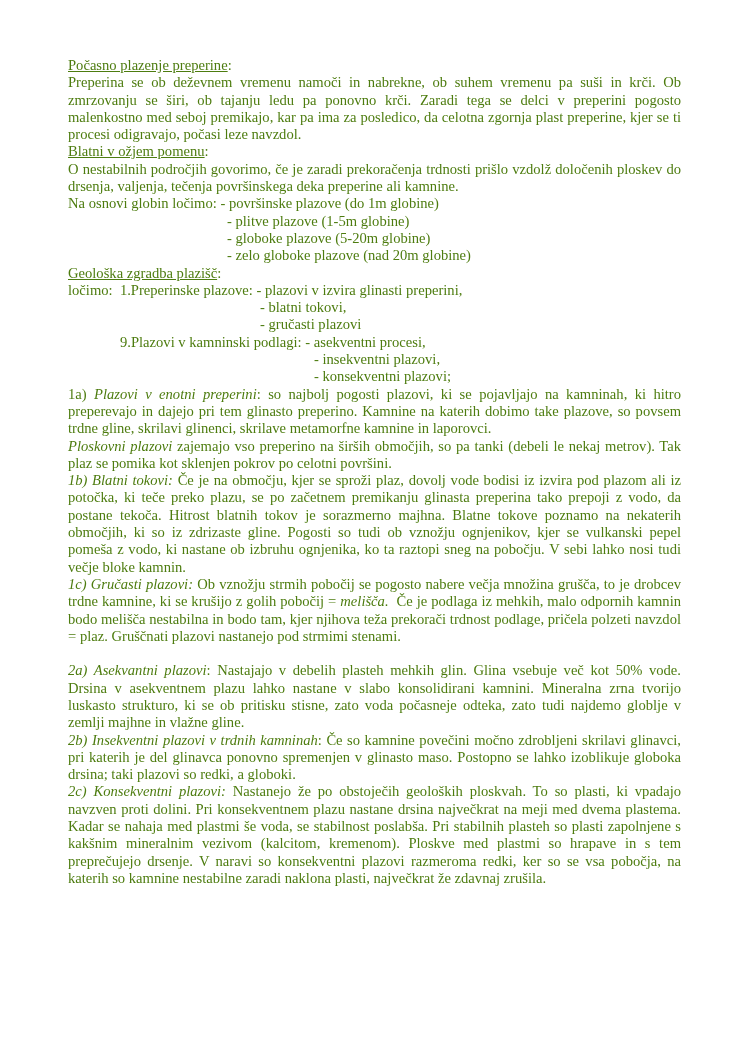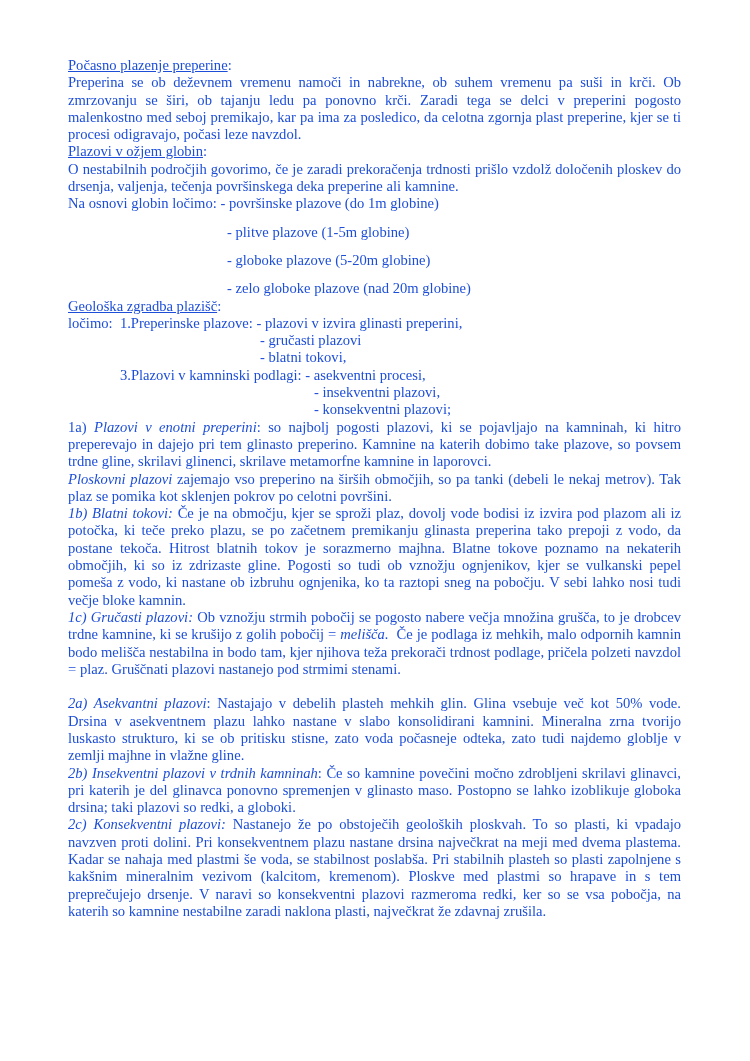--- a/index.html
+++ b/index.html
@@ -1,52 +1,52 @@
 <!DOCTYPE html>
 <html><head>
 <meta charset="utf-8">
 <style>
   html, body { margin: 0; padding: 0; background: #ffffff; }
   body { width: 750px; height: 1061px; position: relative; overflow: hidden; }
   .page {
     position: absolute; left: 68px; top: 57px; width: 613px;
     font-family: "Liberation Serif", "DejaVu Serif", serif;
-    font-size: 14.6px; line-height: 17.3px; color: #1d4ed8;
+    font-size: 14.6px; line-height: 17.3px; color: #4d7c0f;
   }
   .p { text-align: justify; margin: 0; }
   .u { text-decoration: underline; }
   .i { font-style: italic; }
   .row { white-space: pre; margin: 0; }
   .blank { height: 17.3px; }
-  .ind1 { padding-left: 159px; margin-top: 11px; }
+  .ind1 { padding-left: 159px; }
   .ind-a { padding-left: 192px; }
   .ind-b { padding-left: 246px; }
   .ind-c { padding-left: 52px; }
   .ind-d { padding-left: 56px; }
 </style>
 </head>
 <body>
 
 <div class="page">
 
   <p class="row"><span class="u">Počasno plazenje preperine</span><span>:</span></p>
   <p class="p">Preperina se ob deževnem vremenu namoči in nabrekne, ob suhem vremenu pa suši in krči. Ob zmrzovanju se širi, ob tajanju ledu pa ponovno krči. Zaradi tega se delci v preperini pogosto malenkostno med seboj premikajo, kar pa ima za posledico, da celotna zgornja plast preperine, kjer se ti procesi odigravajo, počasi leze navzdol.</p>
 
-  <p class="row"><span class="u">Plazovi v ožjem globin</span><span>:</span></p>
+  <p class="row"><span class="u">Blatni v ožjem pomenu</span><span>:</span></p>
   <p class="p">O nestabilnih področjih govorimo, če je zaradi prekoračenja trdnosti prišlo vzdolž določenih ploskev do drsenja, valjenja, tečenja površinskega deka preperine ali kamnine.</p>
   <p class="row"><span>Na osnovi globin ločimo: </span><span>- površinske plazove (do 1m globine)</span></p>
   <p class="row ind1">- plitve plazove (1-5m globine)</p>
   <p class="row ind1">- globoke plazove (5-20m globine)</p>
   <p class="row ind1">- zelo globoke plazove (nad 20m globine)</p>
 
   <p class="row"><span class="u">Geološka zgradba plazišč</span><span>:</span></p>
   <p class="row"><span>ločimo:  </span><span>1.Preperinske plazove: </span><span>- plazovi v izvira glinasti preperini,</span></p>
+  <p class="row ind-a">- blatni tokovi,</p>
   <p class="row ind-a">- gručasti plazovi</p>
-  <p class="row ind-a">- blatni tokovi,</p>
-  <p class="row ind-c"><span>3.Plazovi v kamninski podlagi: </span><span>- asekventni procesi,</span></p>
+  <p class="row ind-c"><span>9.Plazovi v kamninski podlagi: </span><span>- asekventni procesi,</span></p>
   <p class="row ind-b">- insekventni plazovi,</p>
   <p class="row ind-b">- konsekventni plazovi;</p>
 
   <p class="p"><span>1a) </span><span class="i">Plazovi v enotni preperini</span><span>: so najbolj pogosti plazovi, ki se pojavljajo na kamninah, ki hitro preperevajo in dajejo pri tem glinasto preperino. Kamnine na katerih dobimo take plazove, so povsem trdne gline, skrilavi glinenci, skrilave metamorfne kamnine in laporovci.</span></p>
   <p class="p"><span class="i">Ploskovni plazovi</span><span> zajemajo vso preperino na širših območjih, so pa tanki (debeli le nekaj metrov). Tak plaz se pomika kot sklenjen pokrov po celotni površini.</span></p>
 
   <p class="p"><span class="i">1b) Blatni tokovi:</span><span> Če je na območju, kjer se sproži plaz, dovolj vode bodisi iz izvira pod plazom ali iz potočka, ki teče preko plazu, se po začetnem premikanju glinasta preperina tako prepoji z vodo, da postane tekoča. Hitrost blatnih tokov je sorazmerno majhna. Blatne tokove poznamo na nekaterih območjih, ki so iz zdrizaste gline. Pogosti so tudi ob vznožju ognjenikov, kjer se vulkanski pepel pomeša z vodo, ki nastane ob izbruhu ognjenika, ko ta raztopi sneg na pobočju. V sebi lahko nosi tudi večje bloke kamnin.</span></p>
 
   <p class="p"><span class="i">1c) Gručasti plazovi:</span><span> Ob vznožju strmih pobočij se pogosto nabere večja množina grušča, to je drobcev trdne kamnine, ki se krušijo z golih pobočij = </span><span class="i">melišča.</span><span style="white-space: pre-wrap;">  Če je podlaga iz mehkih, malo odpornih kamnin bodo melišča nestabilna in bodo tam, kjer njihova teža prekorači trdnost podlage, pričela polzeti navzdol = plaz. Gruščnati plazovi nastanejo pod strmimi stenami.</span></p>
 

